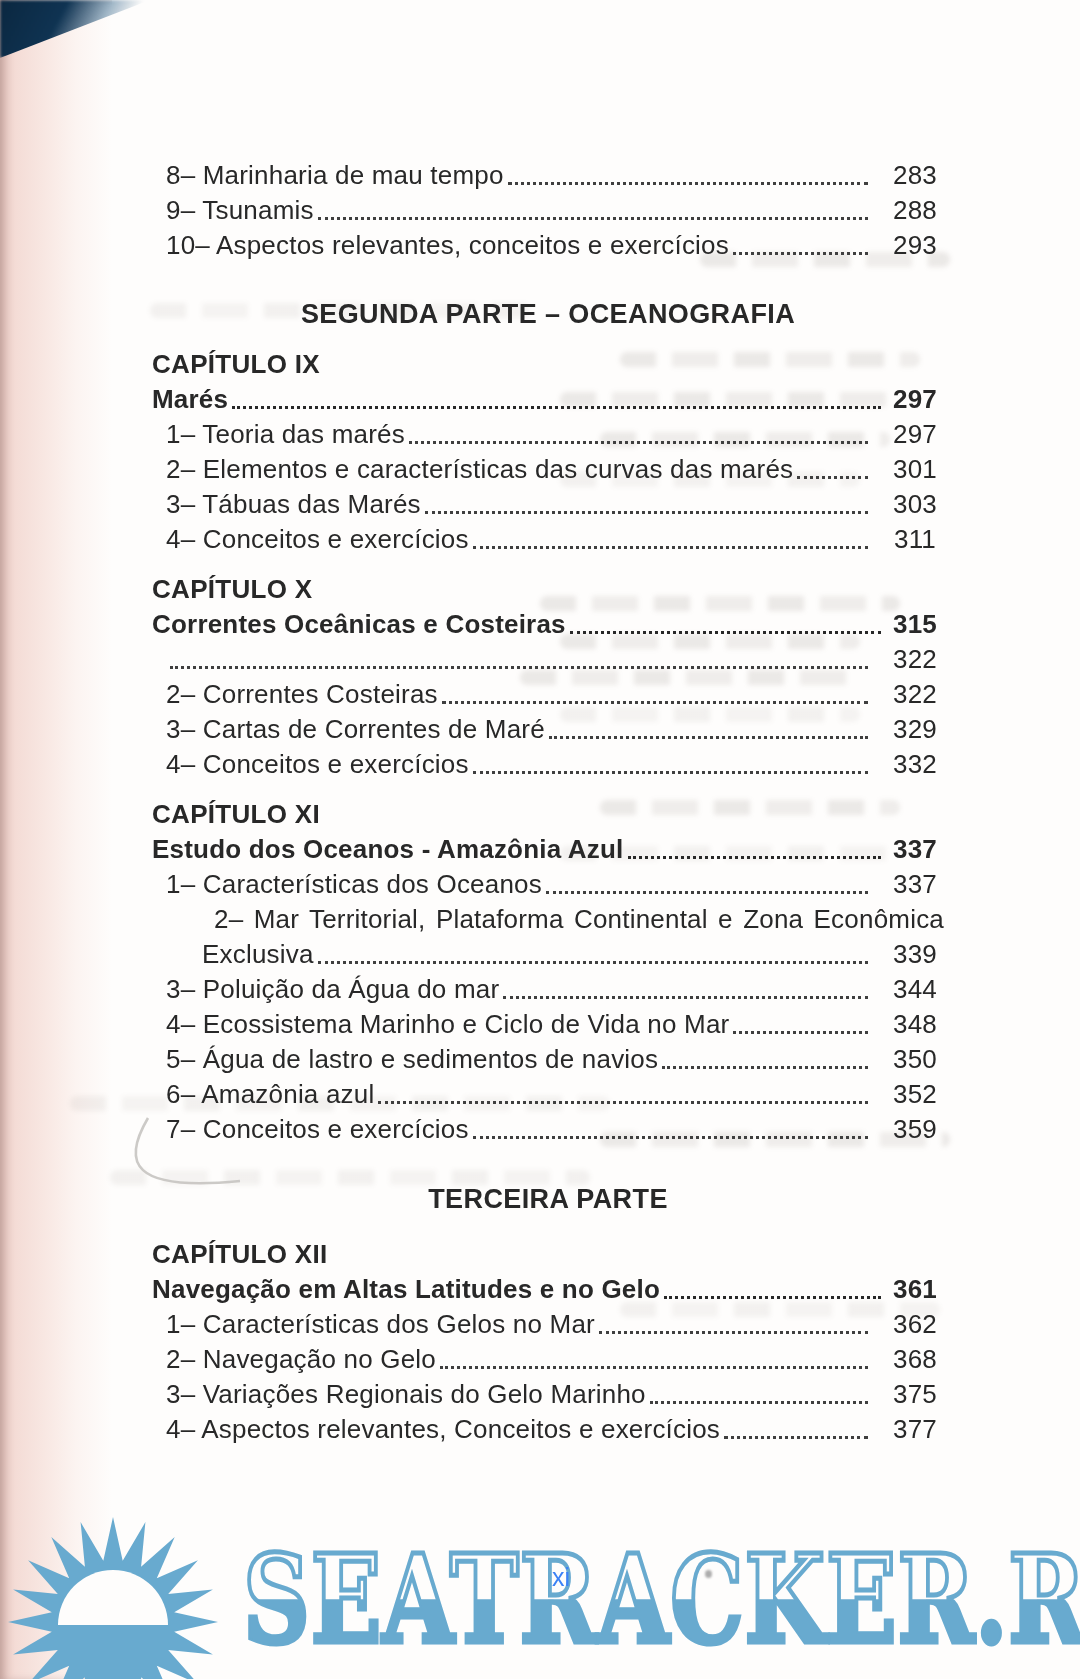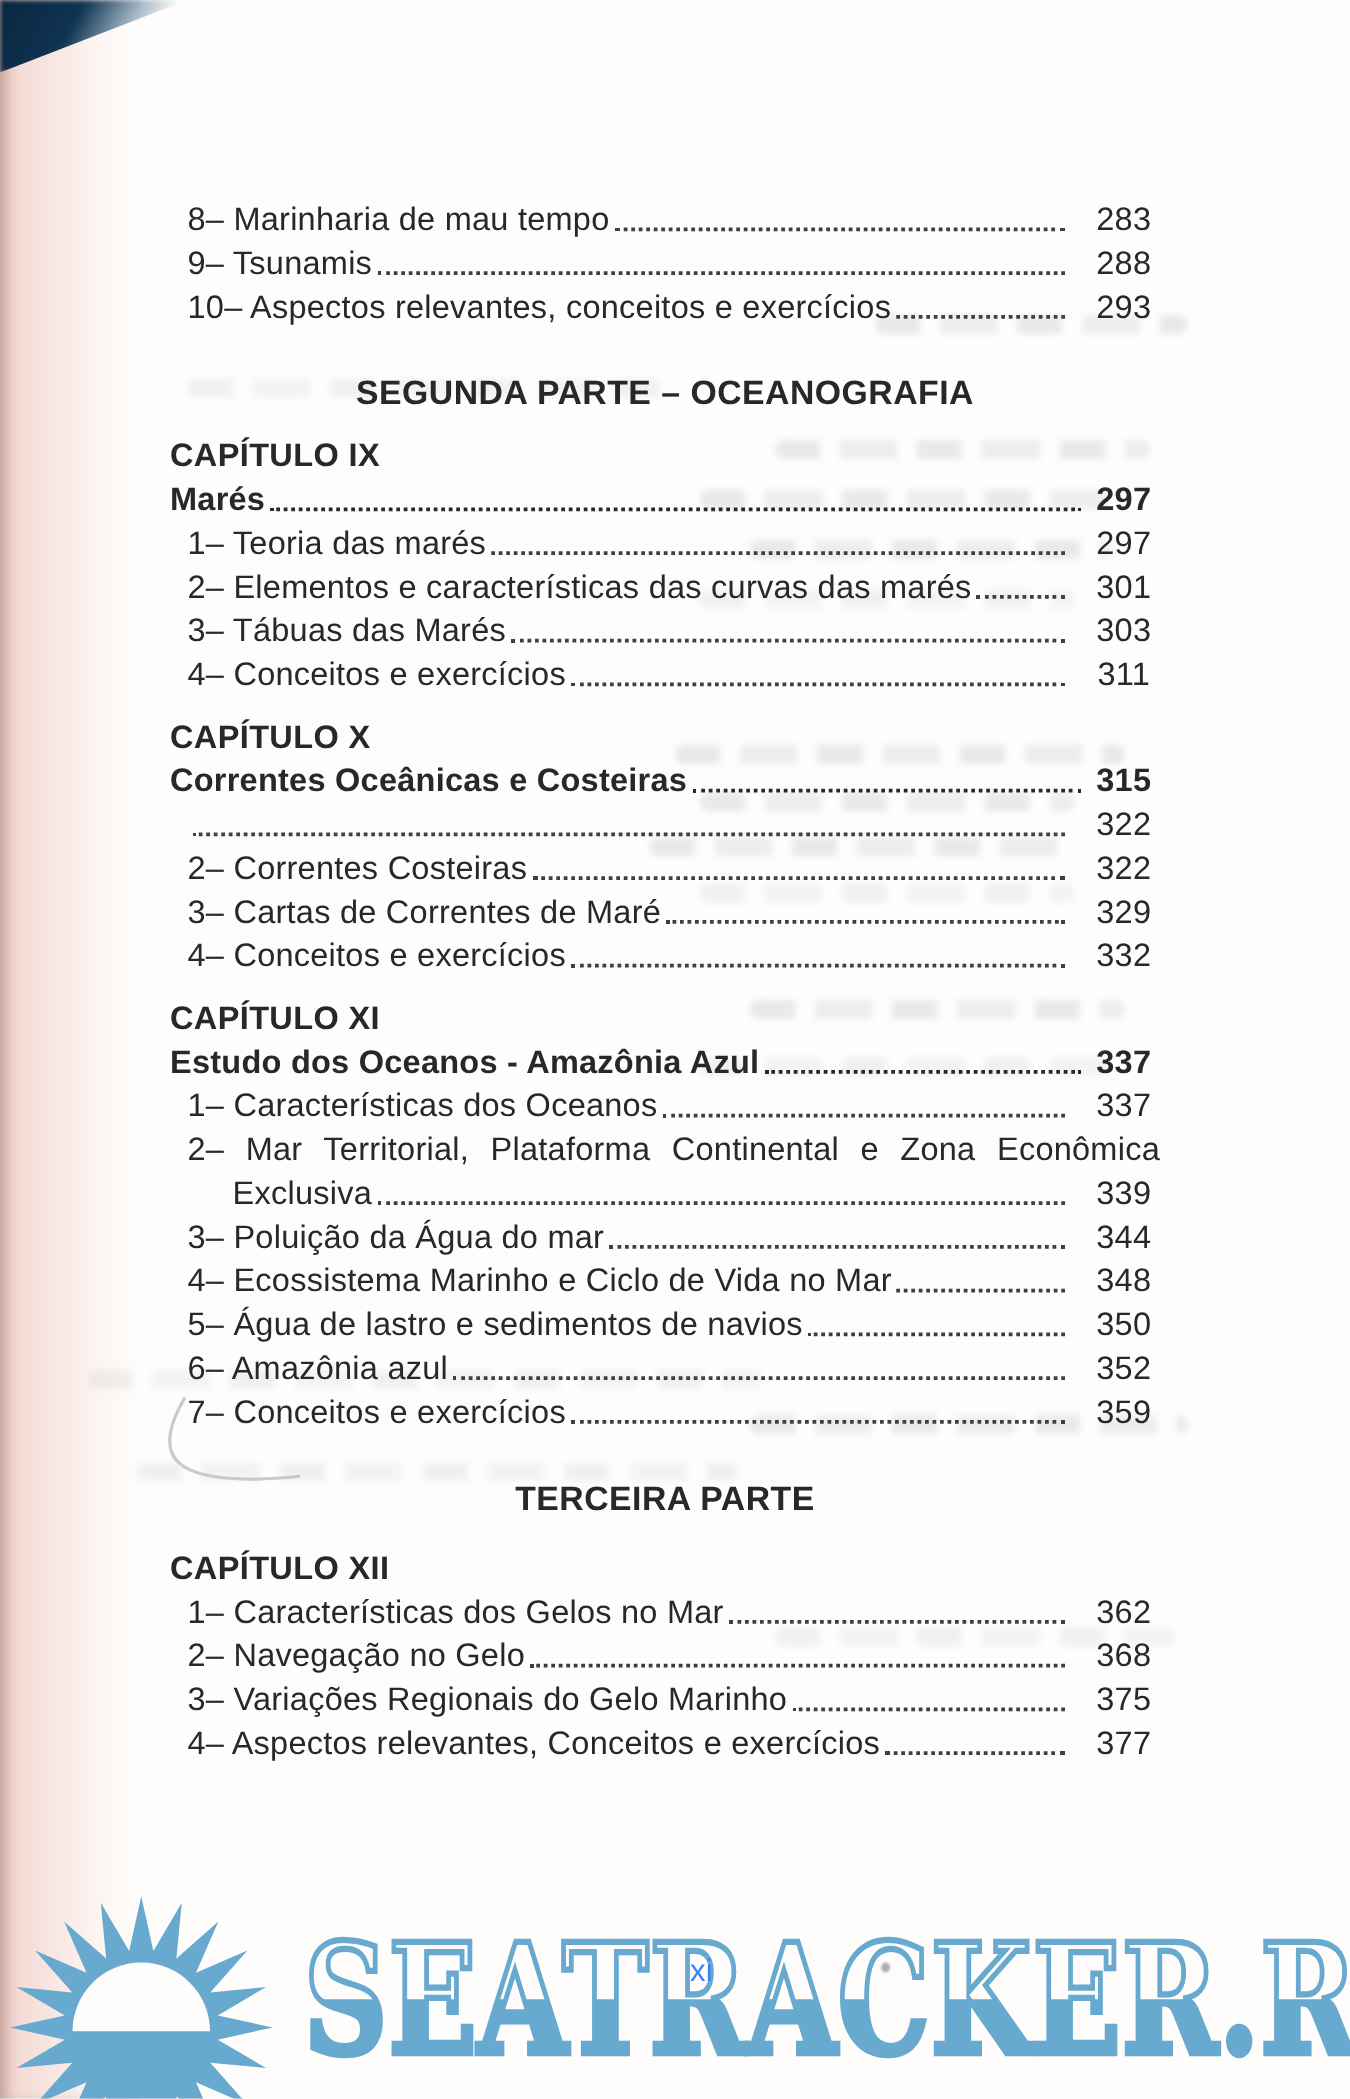--- a/index.html
+++ b/index.html
@@ -15,21 +15,21 @@
     background:linear-gradient(to right,#ecccc5 0,#f4dcd6 16px,#f8e7e2 44px,#fcf4f1 76px,rgba(255,255,255,0) 112px);
     box-shadow:inset 7px 0 9px -3px rgba(150,118,112,0.5);
   }
   
   .wedge {
     position:absolute; left:0; top:0; width:150px; height:58px;
     background:linear-gradient(118deg,#0a2740 0%,#0f3352 38%,rgba(35,88,128,0.45) 62%,rgba(80,130,170,0) 80%);
     clip-path:polygon(0 0,100% 0,0 100%);
     filter:blur(1.5px);
   }
-  .content { position:absolute; left:136px; top:158px; width:792px; }
+  .content { position:absolute; left:152px; top:158px; width:792px; }
   .row {
     display:flex; height:35px; line-height:35px;
     font-size:26px; letter-spacing:0.2px; padding-left:14px;
   }
   .row .txt { white-space:nowrap; }
   .leader {
     flex:1; align-self:flex-end; margin:0 18px 8px 4px;
     border-bottom:3.5px dotted #3f3f3f; min-width:30px;
   }
   .pagenum { width:58px; text-align:center; }
@@ -42,21 +42,21 @@
   .part-heading {
     text-align:center; font-weight:bold; font-size:27px;
     line-height:35px; height:35px; letter-spacing:0.4px;
   }
   .mt-part2 { margin-top:34px; }
   .mt-cap9  { margin-top:20px; }
   .section  { margin-top:15px; }
   .mt-part3 { margin-top:35px; }
   .mt-cap12 { margin-top:20px; }
   .wrap-first .justify {
-    flex:1; text-align:justify; text-align-last:justify; white-space:normal;
+    flex:1; text-align:justify; text-align-last:justify; white-space:normal;margin-left:48px;
   }
   .wrap-second { padding-left:50px; }
   
   .bleed {
     position:absolute; height:15px; border-radius:7px;
     background:repeating-linear-gradient(90deg,
       rgba(128,118,110,0.30) 0 36px, rgba(128,118,110,0) 36px 52px,
       rgba(128,118,110,0.24) 52px 98px, rgba(128,118,110,0) 98px 114px);
     filter:blur(2.5px); opacity:0.5; pointer-events:none;
   }
@@ -228,20 +228,25 @@
         <span class="txt">7– Conceitos e exercícios</span>
         <span class="leader"></span>
         <span class="pagenum">359</span>
       </div>
     </div>
 
     <div class="part-heading mt-part3">TERCEIRA PARTE</div>
 
     <div class="section mt-cap12">
       <div class="chapter-label">CAPÍTULO XII</div>
+      <div class="row title-row">
+        <span class="txt">Navegação em Altas Latitudes e no Gelo</span>
+        <span class="leader"></span>
+        <span class="pagenum">361</span>
+      </div>
       <div class="row">
         <span class="txt">1– Características dos Gelos no Mar</span>
         <span class="leader"></span>
         <span class="pagenum">362</span>
       </div>
       <div class="row">
         <span class="txt">2– Navegação no Gelo</span>
         <span class="leader"></span>
         <span class="pagenum">368</span>
       </div>

